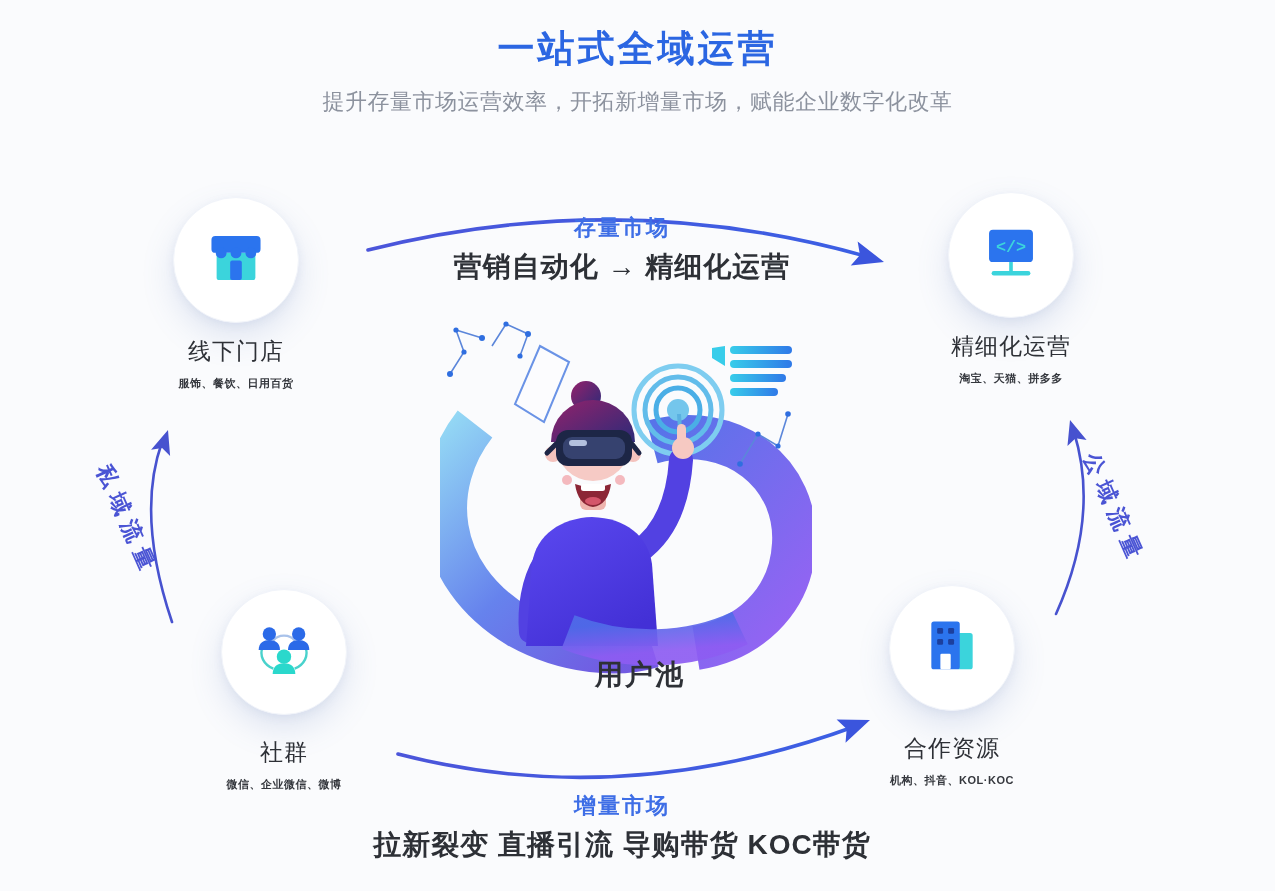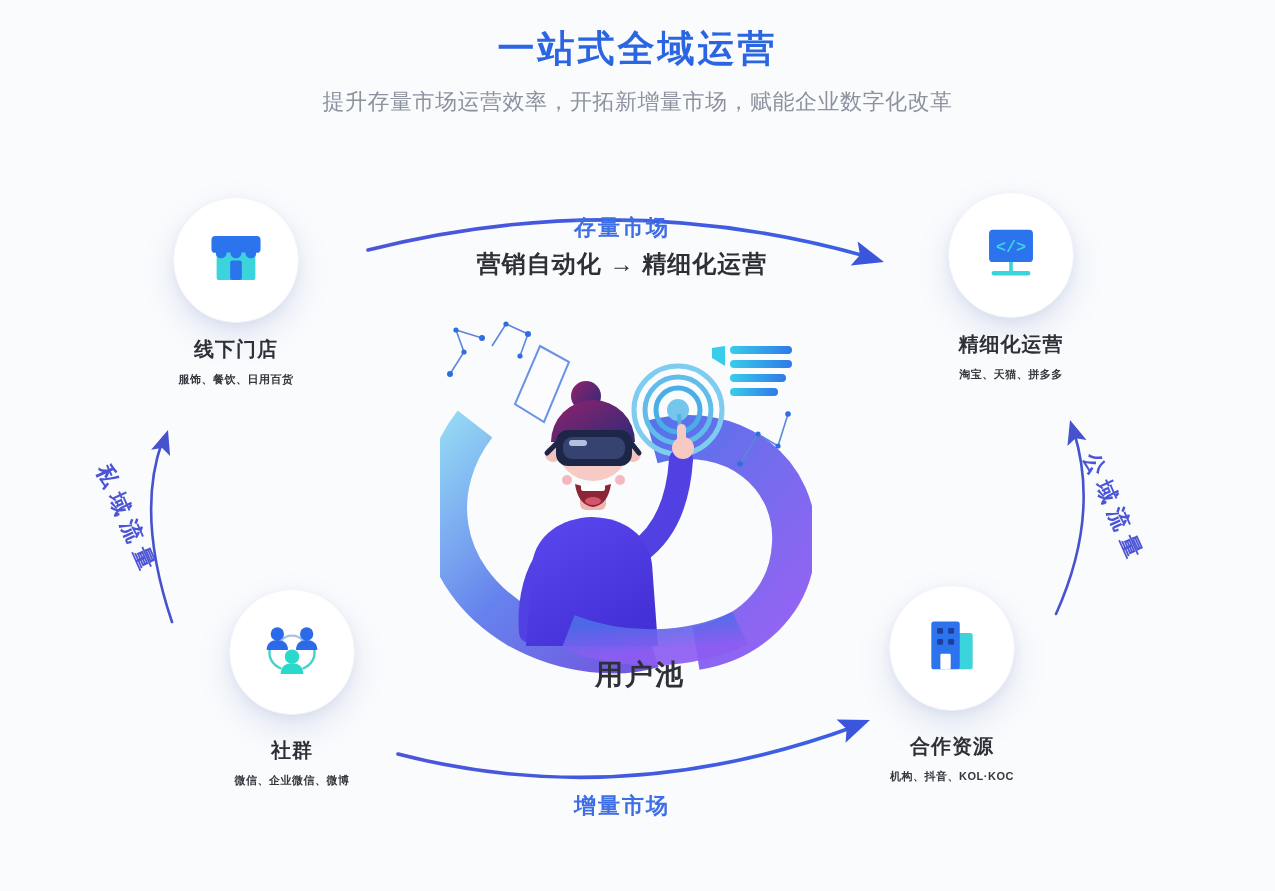--- a/index.html
+++ b/index.html
@@ -9,34 +9,34 @@
   .header-title { position:absolute; top:24px; left:0; width:100%; text-align:center;
     font-size:37px; font-weight:800; color:#2b66e2; letter-spacing:3px; }
   .header-sub { position:absolute; top:87px; left:0; width:100%; text-align:center;
     font-size:22px; color:#8c929e; letter-spacing:0.5px; }
 
   .node { position:absolute; width:280px; display:flex; flex-direction:column; align-items:center; }
   .node-circle { width:126px; height:126px; border-radius:50%; background:#ffffff;
     border:1px solid #f1f4fa;
     box-shadow:0 14px 32px rgba(100,130,190,0.18), 0 3px 8px rgba(120,140,190,0.10);
     display:flex; align-items:center; justify-content:center; }
-  .node-label { font-size:20px; font-weight:700; color:#2d3036; letter-spacing:1px; }
+  .node-label { font-size:23px; font-weight:400; color:#2d3036; letter-spacing:1px; }
   .node-sub { margin-top:9px; font-size:11px; font-weight:600; color:#34373d; letter-spacing:0.5px; }
   .node-top .node-label { margin-top:13px; }
   .node-bottom .node-label { margin-top:22px; }
   .node-offline   { left:96px;  top:197px; }
   .node-online    { left:871px; top:192px; }
-  .node-community { left:152px; top:589px; }
+  .node-community { left:144px; top:589px; }
   .node-partner   { left:812px; top:585px; }
 
   .flow-block { position:absolute; text-align:center; }
   .flow-top    { left:382px; top:213px; width:480px;text-align:center; }
   .flow-bottom { left:372px; top:791px; width:500px; }
   .flow-tag  { font-size:22px; font-weight:700; color:#3e6ee6; letter-spacing:2px; }
-  .flow-desc { margin-top:5px; font-size:24px; font-weight:700; color:#2d3036; letter-spacing:1px; }
+  .flow-desc { margin-top:5px; font-size:28px; font-weight:700; color:#2d3036; letter-spacing:1px; }
 
   .side-label { position:absolute; width:180px; text-align:center; white-space:nowrap;
     font-size:22px; font-weight:600; color:#4a54d4; letter-spacing:8px; }
   .side-left  { left:37px;   top:506px; transform:rotate(66deg); }
   .side-right { left:1024px; top:494px; transform:rotate(66deg); }
 
   .center-label { position:absolute; left:540px; top:656px; width:200px; text-align:center;
     font-size:28px; font-weight:700; color:#2d3036; letter-spacing:2px; z-index:5; }
 
   .arrow-layer, .illus { position:absolute; }
@@ -80,20 +80,21 @@
     </g>
   </svg>
 
   <div class="flow-block flow-top">
     <div class="flow-tag">存量市场</div>
     <div class="flow-desc">营销自动化 → 精细化运营</div>
   </div>
 
   <div class="flow-block flow-bottom">
     <div class="flow-tag">增量市场</div>
+    <div class="flow-desc">拉新裂变 直播引流 导购带货 KOC带货</div>
   </div>
 
   <div class="side-label side-left">私域流量</div>
   <div class="side-label side-right">公域流量</div>
 
   <div class="node node-top node-offline">
     <div class="node-circle">
       <span>
         <svg width="62" height="62" viewBox="0 0 48 48">
           <rect x="9" y="20" width="30" height="21" rx="2" fill="#3bd4dc"></rect>

